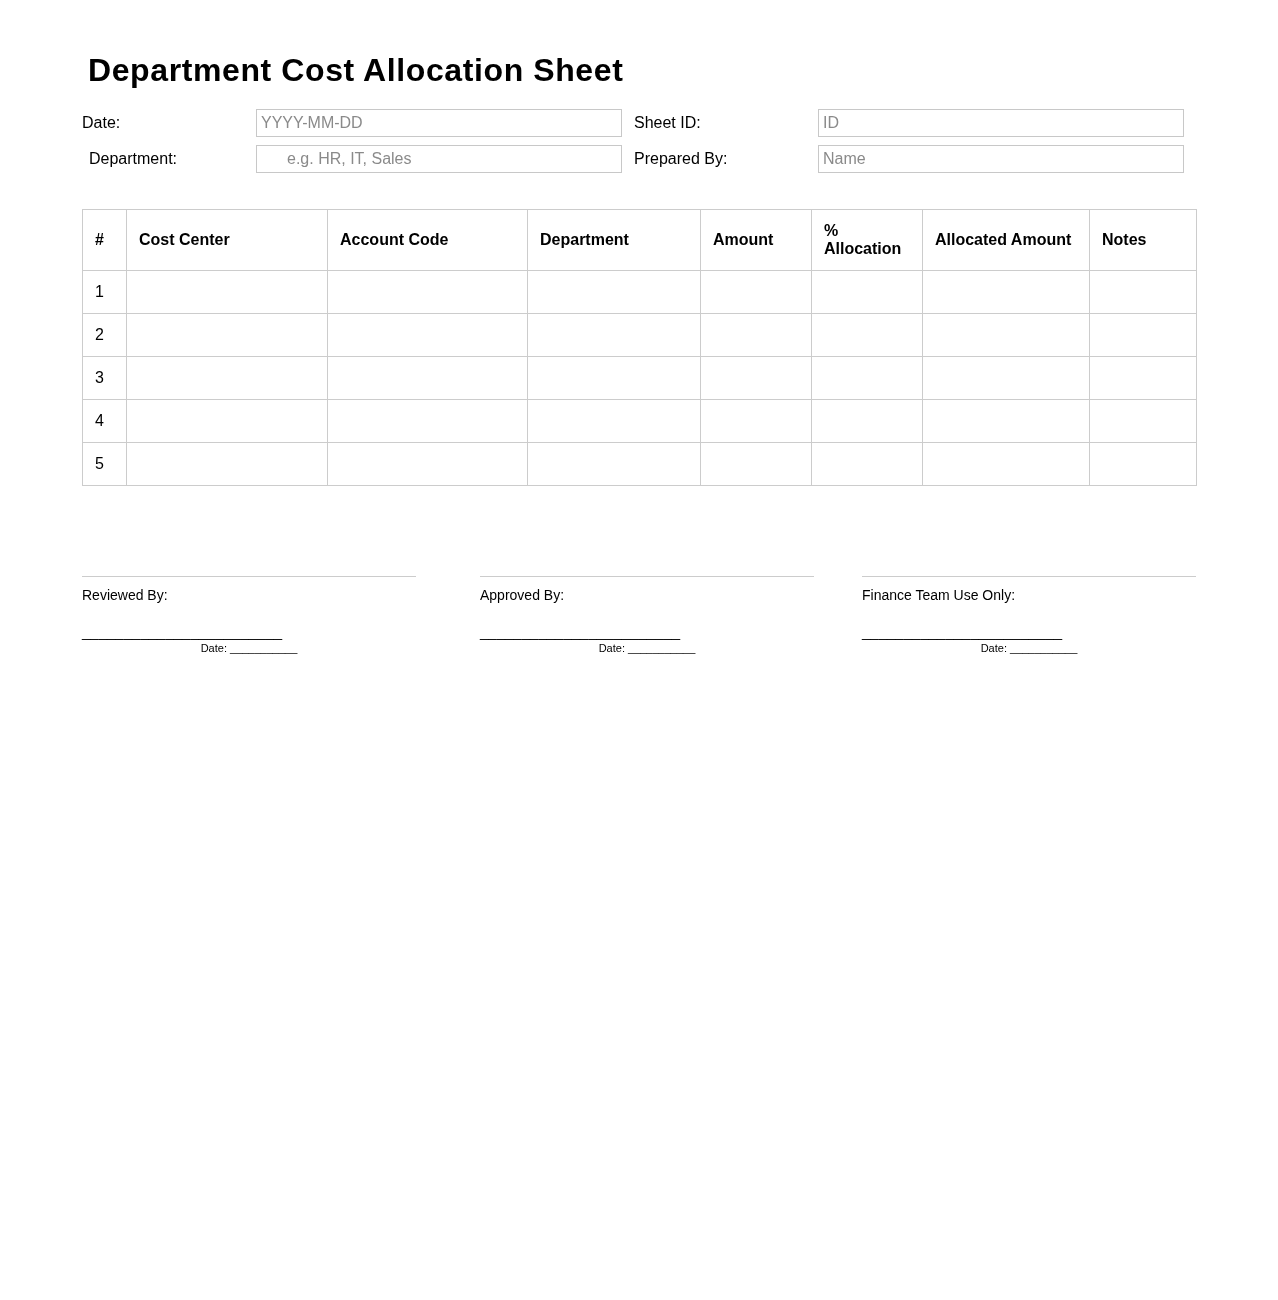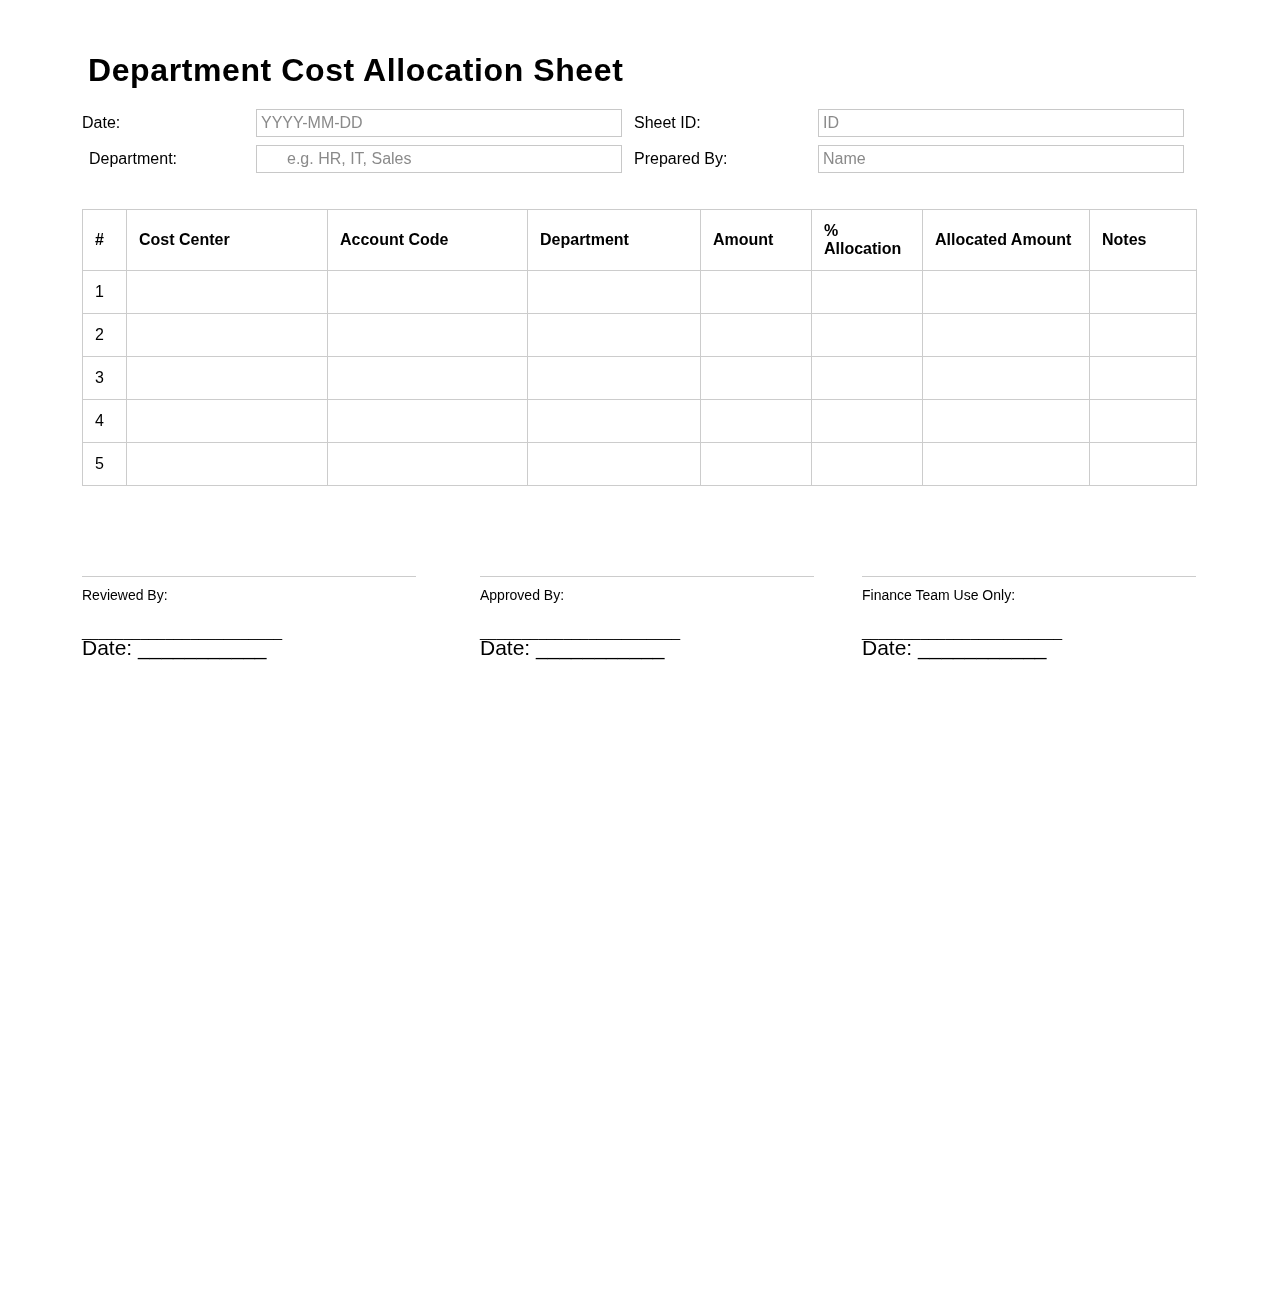--- a/index.html
+++ b/index.html
@@ -40,21 +40,21 @@
     table.alloc td { height: 43px; }
     table.alloc td.num { padding-left: 12px; }
     table.alloc td.total-label { text-align: right; font-weight: bold; }
 
     .signoff {
       position: absolute; top: 576px; width: 334px;
     }
     .signoff .rule { border-top: 1px solid #cccccc; height: 0; }
     .signoff .label { font-size: 14px; line-height: 18px; margin-top: 9px; white-space: nowrap; }
     .signoff .sigline { font-size: 15px; line-height: 14px; margin-top: 21px; white-space: nowrap; }
-    .signoff .dateline { font-size: 21px; line-height: 18px; white-space: nowrap; }
+    .signoff .dateline { font-size: 11px; line-height: 18px; white-space: nowrap; text-align: center; }
   </style>
 </head>
 <body>
 
 <div class="page">
   <h1>Department Cost Allocation Sheet</h1>
 
   <span class="meta-label" style="left:0; top:113px;">Date:</span>
   <input class="meta-input" style="left: 174px; top: 109px;" type="text" placeholder="YYYY-MM-DD">
 

